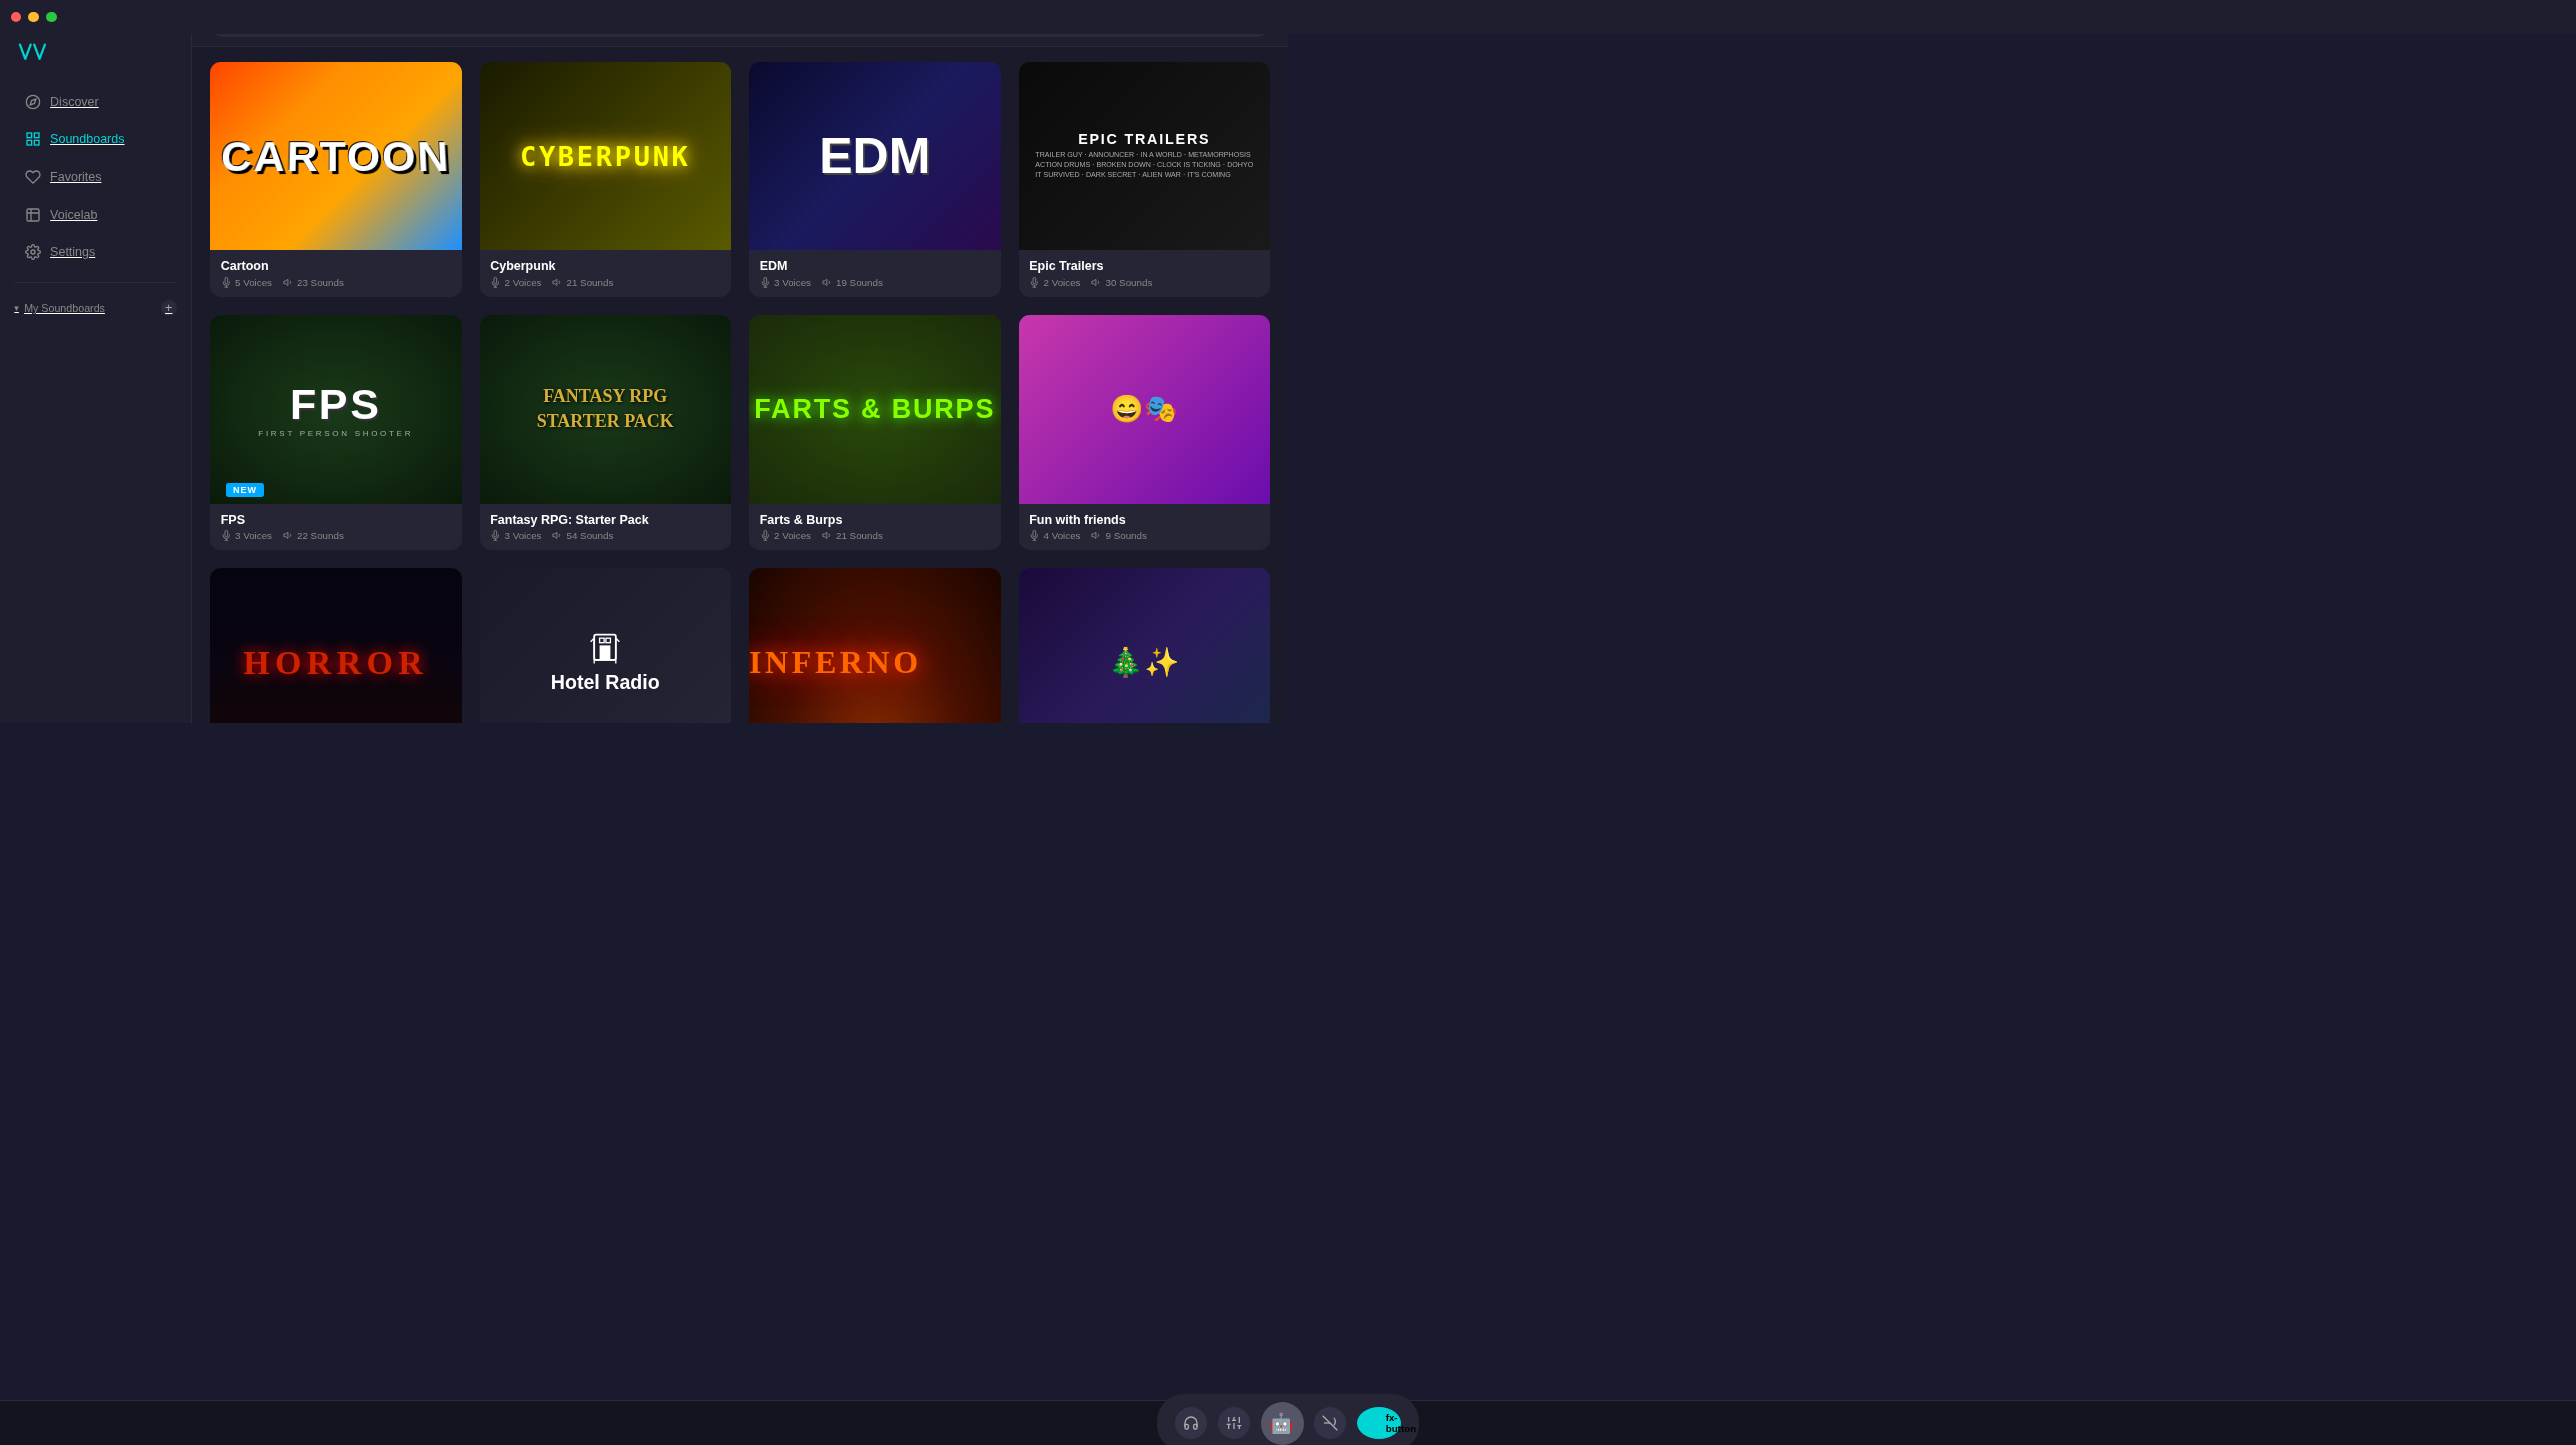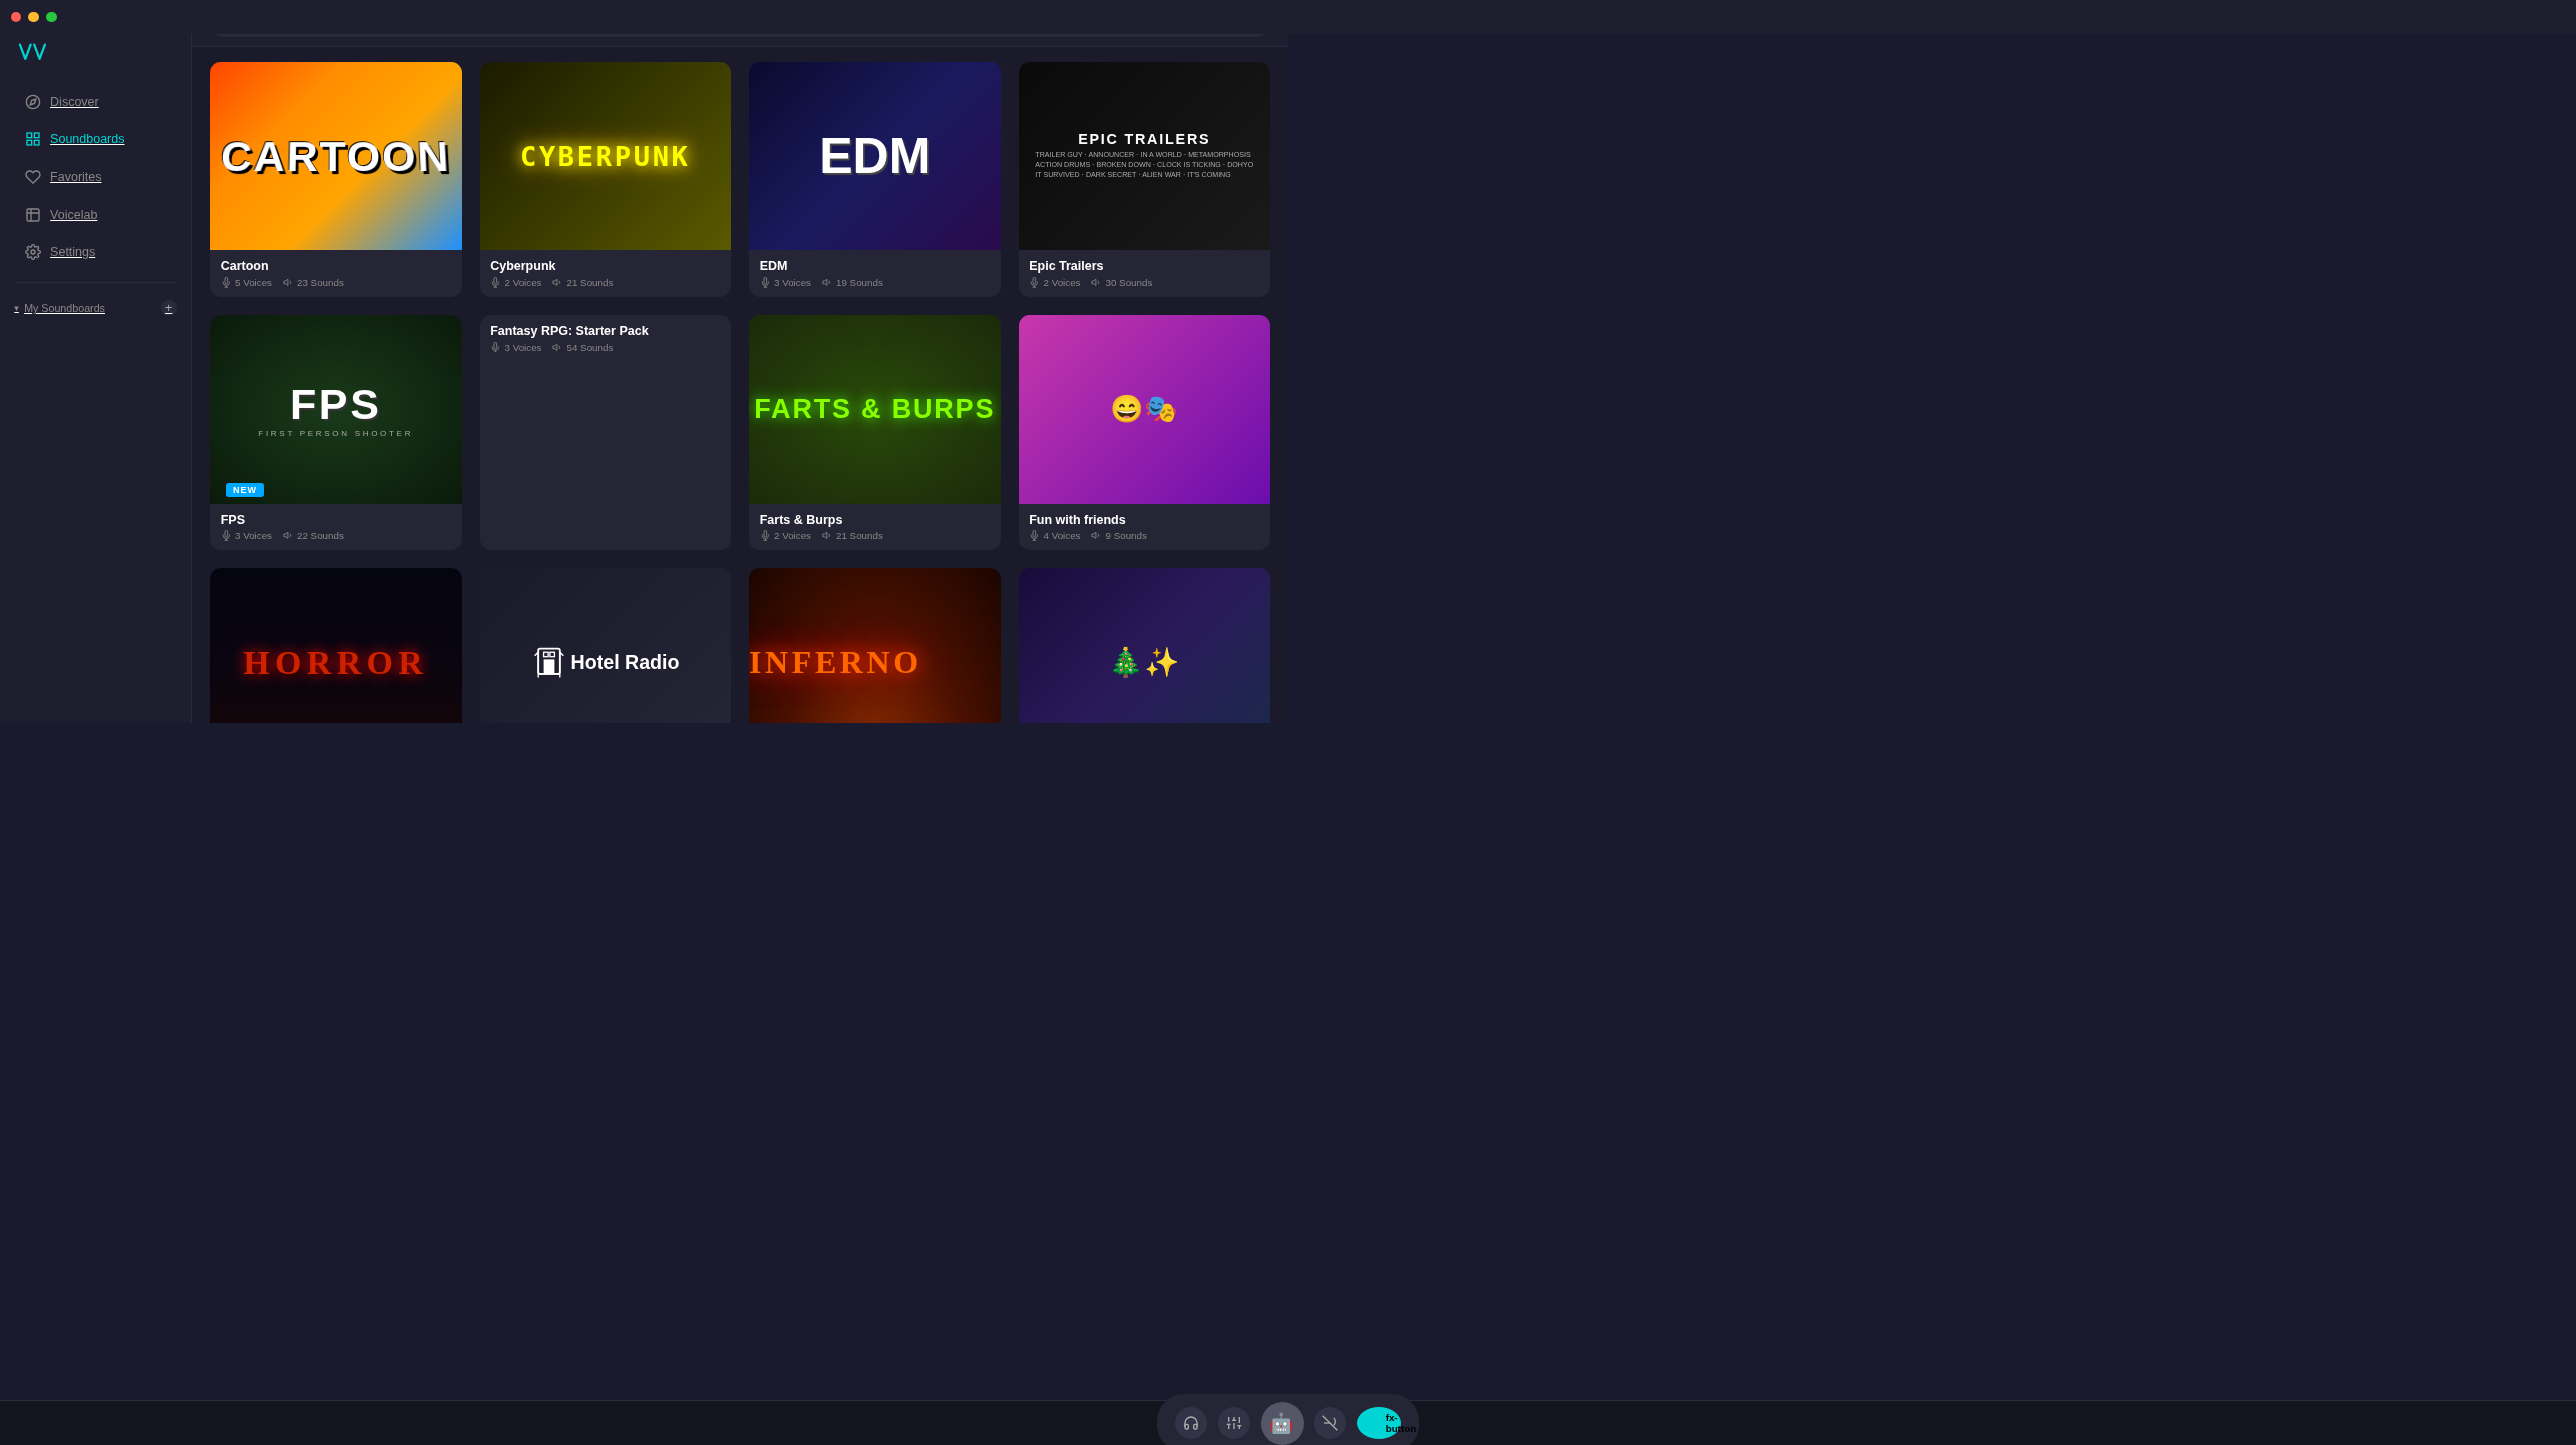--- a/index.html
+++ b/index.html
@@ -653,20 +653,25 @@
                   <polygon points="11 5 6 9 2 9 2 15 6 15 11 19 11 5"></polygon>
                   <path d="M15.54 8.46a5 5 0 0 1 0 7.07"></path>
                 </svg>
               <span>22 Sounds</span>
             </div>
           </div>
         </div>
       </div>
 
       <div class="card">
+        <div class="card-image">
+          <div class="fantasy-bg">
+            <span class="fantasy-text">FANTASY RPG<br>STARTER PACK</span>
+          </div>
+        </div>
         <div class="card-info">
           <div class="card-title">Fantasy RPG: Starter Pack</div>
           <div class="card-meta">
             <div class="card-meta-item">
               <svg viewBox="0 0 24 24" fill="none" stroke="currentColor" stroke-width="2">
                   <path d="M12 1a3 3 0 0 0-3 3v8a3 3 0 0 0 6 0V4a3 3 0 0 0-3-3z"></path>
                   <path d="M19 10v2a7 7 0 0 1-14 0v-2"></path>
                   <line x1="12" y1="19" x2="12" y2="23"></line>
                   <line x1="8" y1="23" x2="16" y2="23"></line>
                 </svg>
@@ -746,21 +751,21 @@
           <div class="horror-bg">
             <span class="horror-text">HORROR</span>
           </div>
         </div>
 
       </div>
 
       <div class="card">
         <div class="card-image">
           <div class="hotel-bg">
-            <div style="display:flex;flex-direction:row;align-items:center;gap:3.6px;">
+            <div style="display:flex;flex-direction:column;align-items:center;gap:3.6px;">
               <svg width="36" height="36" viewBox="0 0 40 40" fill="white">
                 <rect x="8" y="4" width="24" height="28" rx="2" fill="none" stroke="white" stroke-width="2"></rect>
                 <rect x="14" y="16" width="12" height="16" fill="white"></rect>
                 <rect x="14" y="8" width="5" height="5" fill="none" stroke="white" stroke-width="1.5"></rect>
                 <rect x="21" y="8" width="5" height="5" fill="none" stroke="white" stroke-width="1.5"></rect>
                 <line x1="8" y1="32" x2="32" y2="32" stroke="white" stroke-width="2"></line>
                 <path d="M4 12 L8 8 L8 36 M36 12 L32 8 L32 36" stroke="white" stroke-width="1.5" fill="none"></path>
               </svg>
               <div class="hotel-name">Hotel Radio</div>
             </div>

